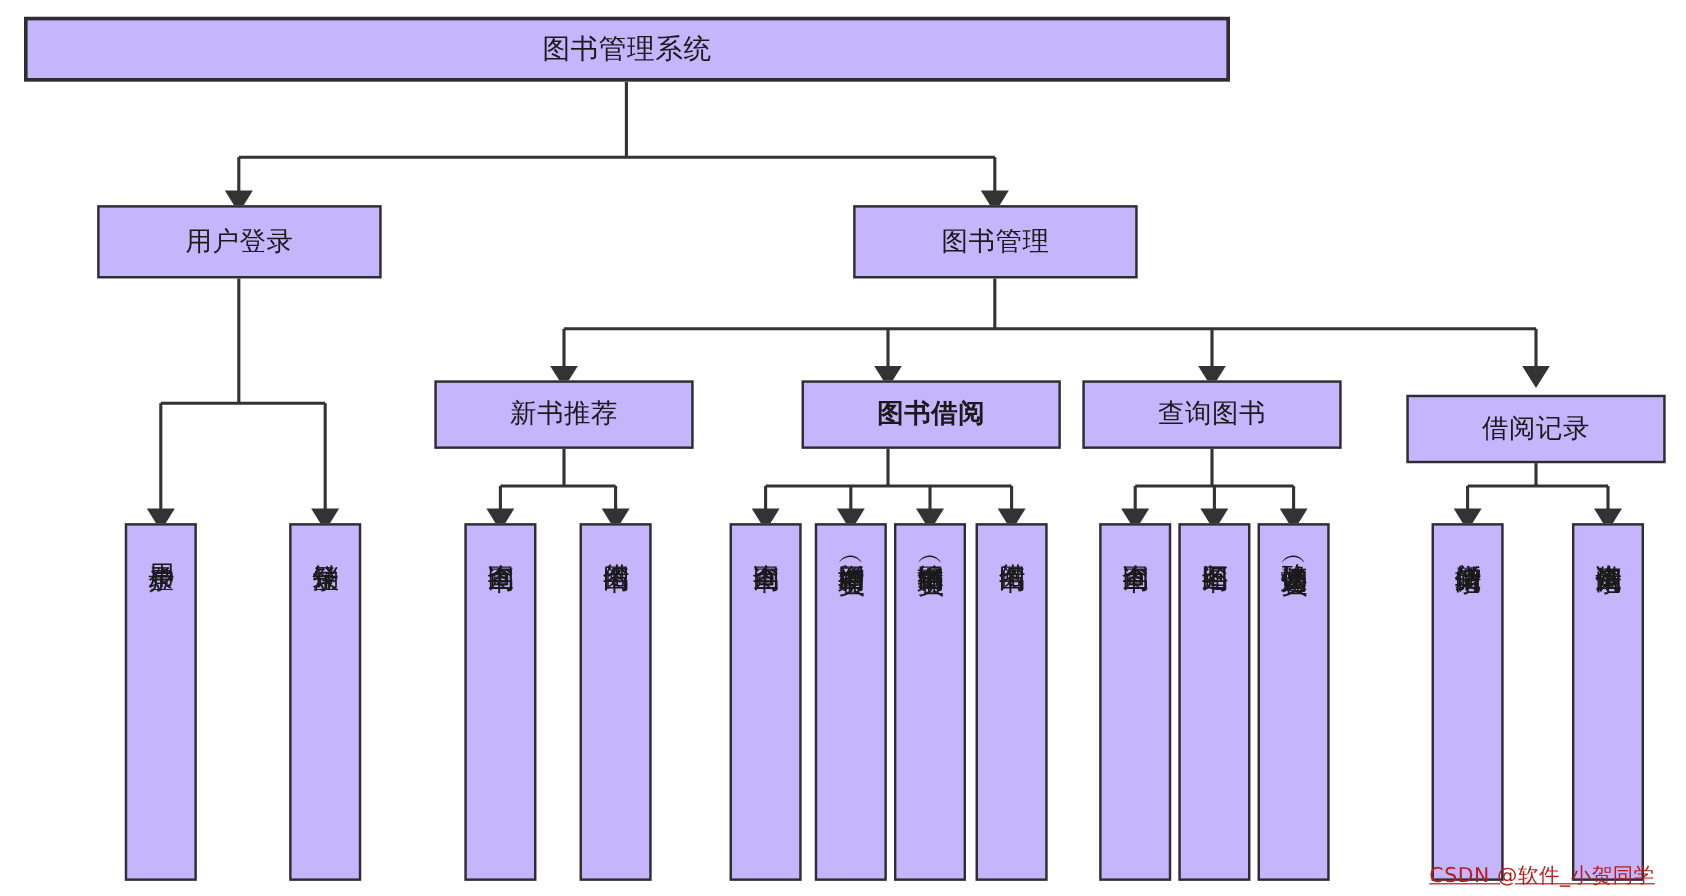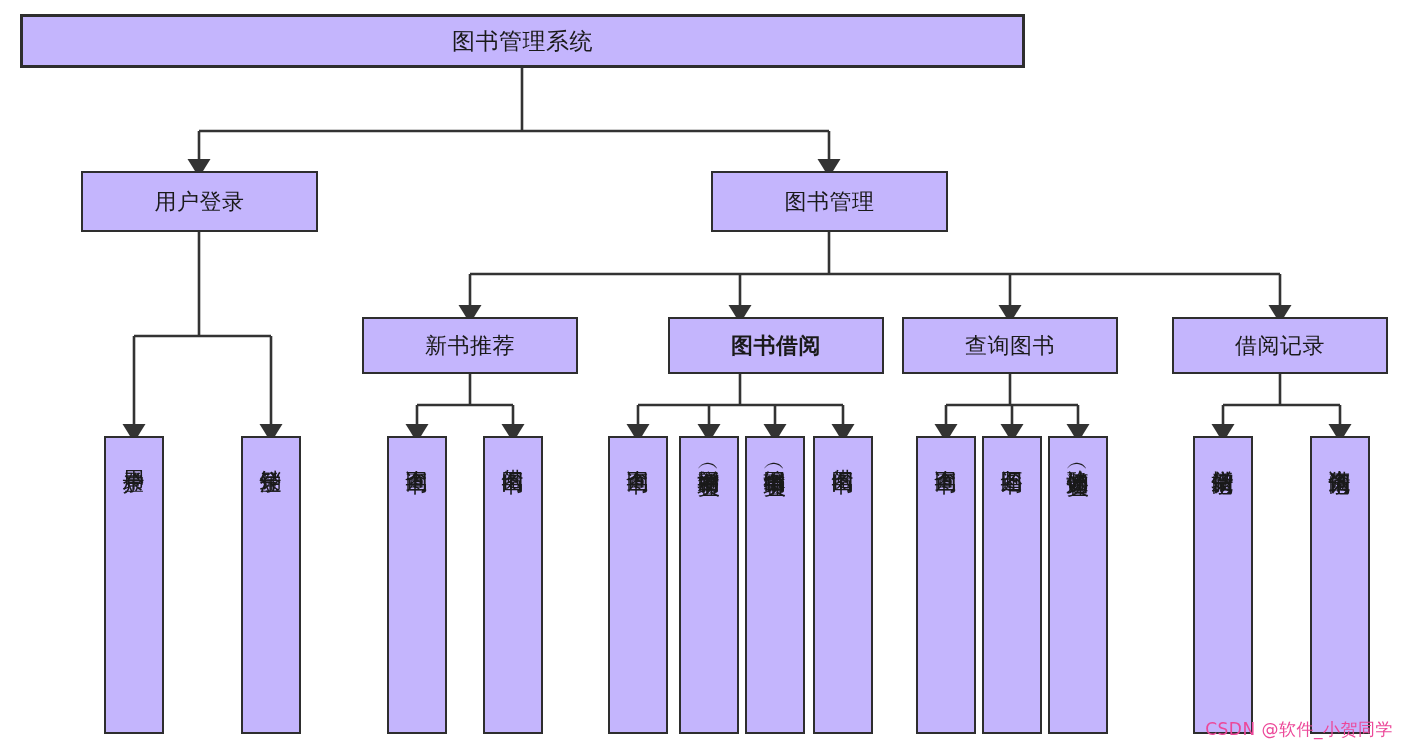--- a/index.html
+++ b/index.html
@@ -56,27 +56,28 @@
   .node.leaf .node-label {
     writing-mode: vertical-rl;
     text-orientation: upright;
     font-size: 22px;
     line-height: 1.32;
     letter-spacing: 1px;
     white-space: nowrap;
   }
   .watermark {
     position: absolute;
-    right: 12px;
+    right: 26px;
     bottom: 6px;
     font-size: 17px;
-    color: #ec4899;
+    color: #b91c1c;
     letter-spacing: 0.5px;
     white-space: nowrap;
     user-select: none;
+    text-decoration: underline;
   }
 </style>
 </head>
 <body>
 
 <div id="canvas">
 
   <svg id="wires" viewBox="0 0 1405 747">
     <defs>
       <marker id="arrow" markerWidth="9" markerHeight="9" refX="3.2" refY="4.5" orient="auto" markerUnits="strokeWidth">
@@ -142,21 +143,21 @@
 
   <div class="node" style="left:362px; top:317px; width:216px; height:57px;align-items:center;">
     <span class="node-label">新书推荐</span>
   </div>
   <div class="node" style="left:668px; top:317px; width:216px; height:57px;font-weight:bold;">
     <span class="node-label">图书借阅</span>
   </div>
   <div class="node" style="left:902px; top:317px; width:216px; height:57px;">
     <span class="node-label">查询图书</span>
   </div>
-  <div class="node" style="left:1172px; top:317px; width:216px; height:57px;">
+  <div class="node" style="left:1172px; top:329px; width:216px; height:57px;">
     <span class="node-label">借阅记录</span>
   </div>
 
   <div class="node leaf" style="left:104px; top:436px; width:60px; height:298px;">
     <span class="node-label">用户登录</span>
   </div>
   <div class="node leaf" style="left:241px; top:436px; width:60px; height:298px;">
     <span class="node-label">注销登录</span>
   </div>
 

